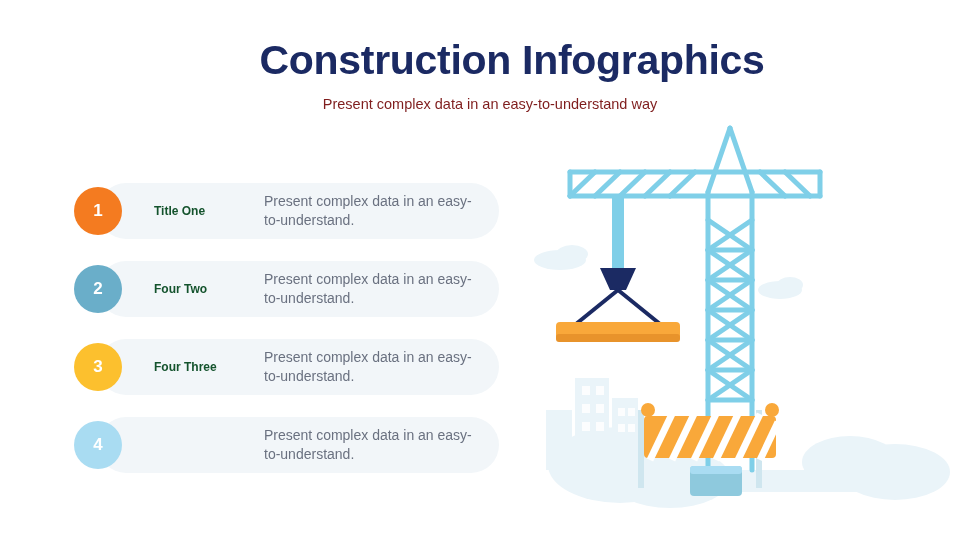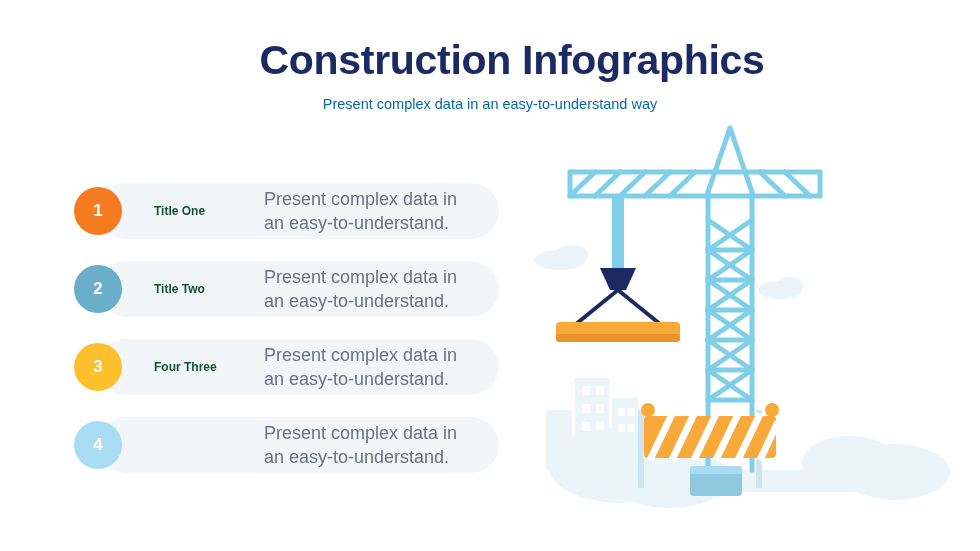--- a/index.html
+++ b/index.html
@@ -32,21 +32,21 @@
     font-weight: bold;
     color: #1b2a63;
     letter-spacing: -0.3px;
     line-height: 1.1;
     margin: 0;
     padding-left: 44px;
   }
   .subtitle {
     margin-top: 13px;
     font-size: 14.5px;
-    color: #0369a1;
+    color: #7f1d1d;
     font-weight: normal;
   }
 
   
   .list {
     position: absolute;
     left: 74px;
     top: 183px;
     width: 425px;
   }
@@ -93,21 +93,21 @@
     z-index: 2;
   }
   .row-desc {
     position: absolute;
     left: 190px;
     top: 0;
     width: 210px;
     height: 56px;
     display: flex;
     align-items: center;
-    font-size: 18px;
+    font-size: 14px;
     line-height: 1.35;
     color: #6a7180;
     z-index: 2;
   }
 
   
   .illustration {
     position: absolute;
     left: 520px;
     top: 110px;
@@ -130,21 +130,21 @@
     <div class="row">
       <div class="row-bg"></div>
       <div class="badge" style="background:#f47b20">1</div>
       <div class="row-title">Title One</div>
       <div class="row-desc">Present complex data in an easy-to-understand.</div>
     </div>
 
     <div class="row">
       <div class="row-bg"></div>
       <div class="badge" style="background:#6aaec9">2</div>
-      <div class="row-title">Title Two</div>
+      <div class="row-title">Four Two</div>
       <div class="row-desc">Present complex data in an easy-to-understand.</div>
     </div>
 
     <div class="row">
       <div class="row-bg"></div>
       <div class="badge" style="background:#fcc02e">3</div>
       <div class="row-title">Four Three</div>
       <div class="row-desc">Present complex data in an easy-to-understand.</div>
     </div>
 

